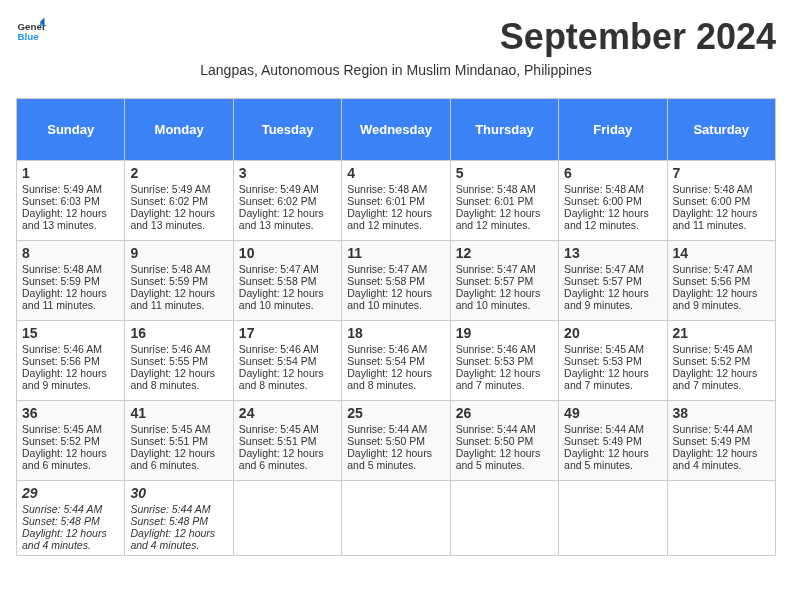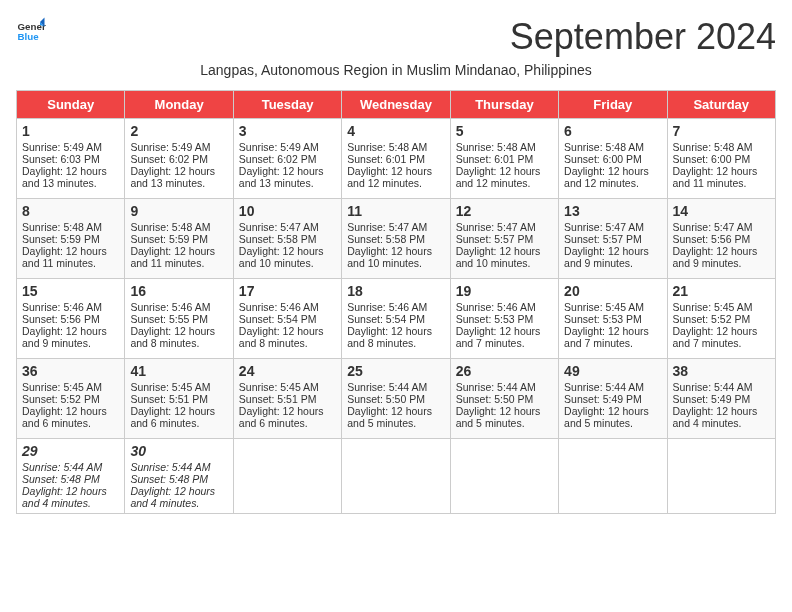--- a/index.html
+++ b/index.html
@@ -20,40 +20,40 @@
       display: flex;
       align-items: center;
       gap: 4px;
     }
     .logo-icon {
       width: 30px;
       height: 30px;
     }
     .month-title {
       font-size: 36px;
-      font-weight: normal;
+      font-weight: bold;
       color: #333;
       text-align: right;
     }
     .subtitle {
       text-align: center;
       font-size: 14px;
       color: #333;
-      margin-bottom: 12px;
+      margin-bottom: 20px;
     }
     .calendar-table {
       width: 100%;
       border-collapse: collapse;
     }
     .calendar-table th {
-      background-color: #ef4444;
+      background-color: #3b82f6;
       color: #fff;
       font-size: 13px;
       font-weight: bold;
-      padding: 6px 4px;
+      padding: 23px 4px;
       text-align: center;
       border: 1px solid #ccc;
     }
     .calendar-table td {
       border: 1px solid #ccc;
       vertical-align: top;
       padding: 4px 5px;
       font-size: 10.5px;
       color: #333;
       width: calc(100% / 7);

